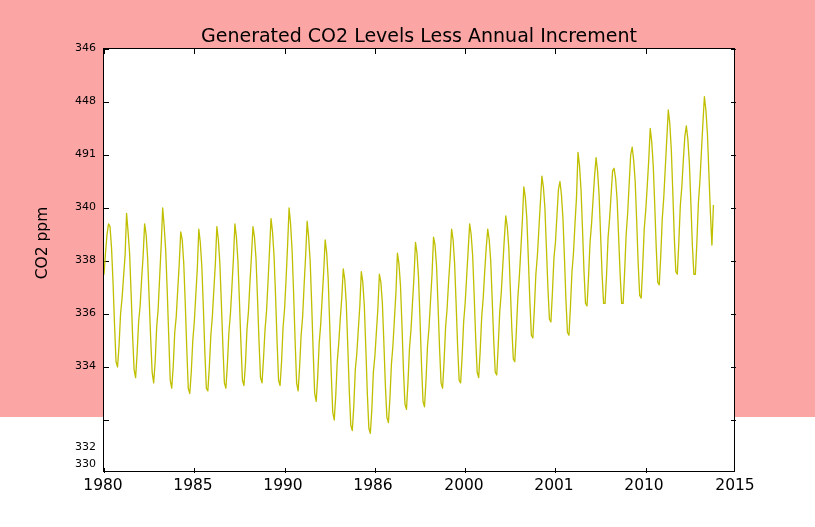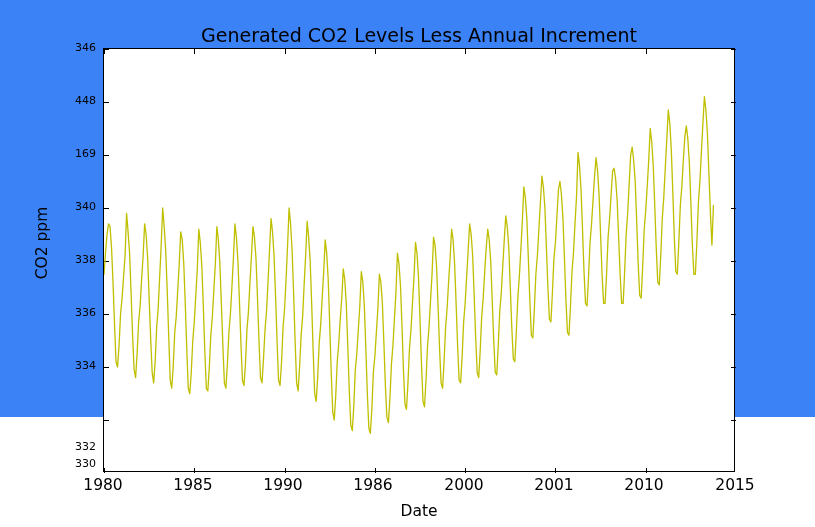--- a/index.html
+++ b/index.html
@@ -10,21 +10,21 @@
   body {
     width: 815px;
     height: 527px;
     font-family: "DejaVu Sans", sans-serif;
     overflow: hidden;
   }
   #figure {
     position: relative;
     width: 815px;
     height: 417px;
-    background: #3b82f6;
+    background: #fca5a5;
     text-decoration: underline;
   }
   #chart-title {
     position: absolute;
     left: 103px;
     top: 24px;
     width: 632px;
     text-align: center;
     font-size: 19px;
     color: #000000;
@@ -96,38 +96,37 @@
 <body>
 
 <div id="figure">
 
   <div id="chart-title">Generated CO2 Levels Less Annual Increment</div>
 
   <div id="ylabel">CO2 ppm</div>
 
   <div class="tick-label-y" style="top:40px;">346</div>
   <div class="tick-label-y" style="top:93px;">448</div>
-  <div class="tick-label-y" style="top:146px;">169</div>
+  <div class="tick-label-y" style="top:146px;">491</div>
   <div class="tick-label-y" style="top:199px;">340</div>
   <div class="tick-label-y" style="top:252px;margin-left:36px;">338</div>
   <div class="tick-label-y" style="top:305px;">336</div>
   <div class="tick-label-y" style="top:358px;">334</div>
   <div class="tick-label-y" style="top:411px;margin-top:28px;">332</div>
   <div class="tick-label-y" style="top:456px;">330</div>
 
   <div class="tick-label-x" style="left:68px;">1980</div>
   <div class="tick-label-x" style="left:158px;">1985</div>
   <div class="tick-label-x" style="left:248px;">1990</div>
   <div class="tick-label-x" style="left:338px;">1986</div>
   <div class="tick-label-x" style="left:429px;">2000</div>
   <div class="tick-label-x" style="left:519px;">2001</div>
   <div class="tick-label-x" style="left:609px;">2010</div>
   <div class="tick-label-x" style="left:700px;">2015</div>
 
-  <div id="xlabel">Date</div>
 
   <div id="plot-area">
     <svg id="plot-svg" viewBox="0 0 632 424" preserveAspectRatio="none">
       <g id="ticks-group">
           <line x1="0.5" x2="0.5" y1="0" y2="5" stroke="#000000" stroke-width="1"></line>
           <line x1="0.5" x2="0.5" y1="424" y2="419" stroke="#000000" stroke-width="1"></line>
           <line x1="90.5" x2="90.5" y1="0" y2="5" stroke="#000000" stroke-width="1"></line>
           <line x1="90.5" x2="90.5" y1="424" y2="419" stroke="#000000" stroke-width="1"></line>
           <line x1="181.5" x2="181.5" y1="0" y2="5" stroke="#000000" stroke-width="1"></line>
           <line x1="181.5" x2="181.5" y1="424" y2="419" stroke="#000000" stroke-width="1"></line>

